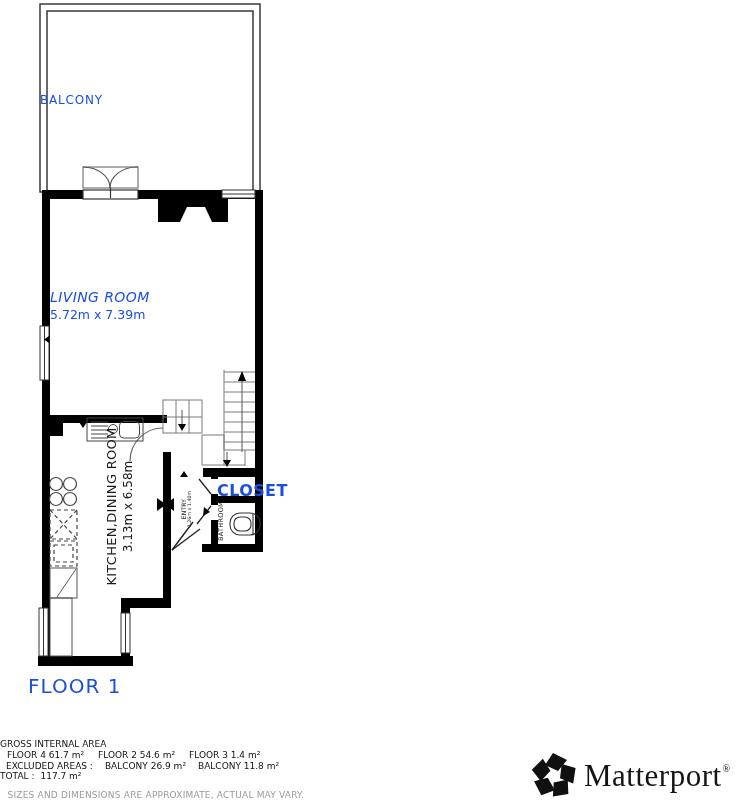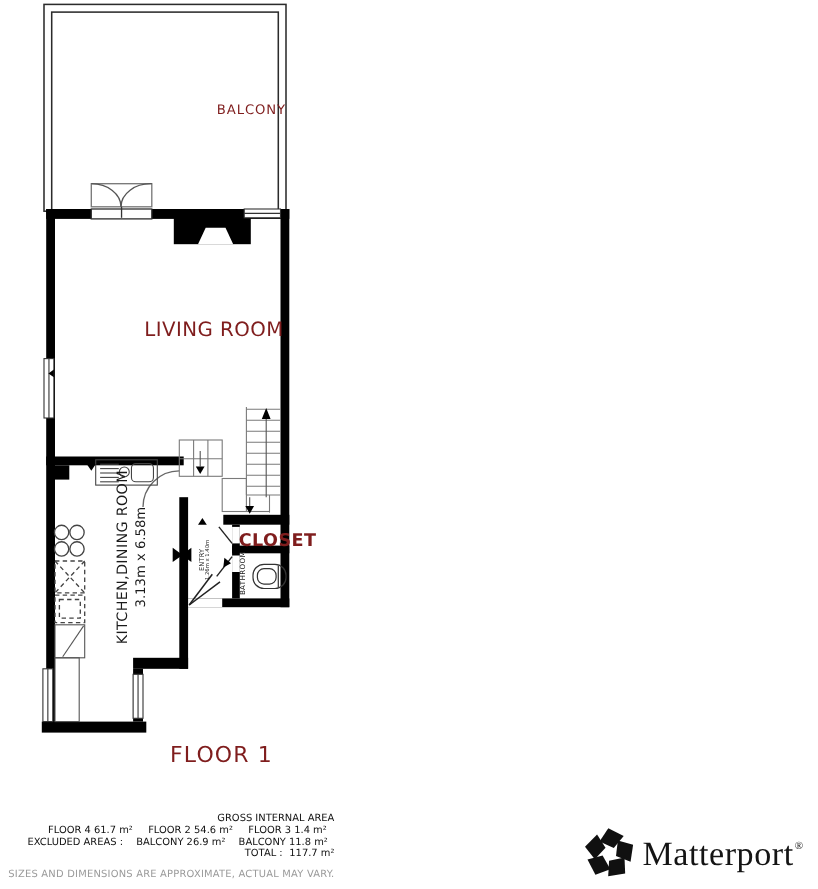--- a/index.html
+++ b/index.html
@@ -2,35 +2,35 @@
 <html><head>
 <meta charset="utf-8">
 <style>
   html,body{margin:0;padding:0;}
   body{
     width:744px;height:808px;position:relative;background:#ffffff;
     font-family:"DejaVu Sans","Liberation Sans",sans-serif;color:#1a1a1a;
     overflow:hidden;
   }
   #plan-svg{position:absolute;left:0;top:0;}
-  .lbl{position:absolute;text-align:right;color:#7f1d1d;}
-  .room-name{font-size:18px;letter-spacing:.4px;}
+  .lbl{position:absolute;text-align:left;color:#1d4ed8;}
+  .room-name{font-size:14px;letter-spacing:.4px;font-style:italic;}
   .room-dim{font-size:12.5px;margin-top:2px;}
   .rot-wrap{position:absolute;overflow:visible;}
   .rot-inner{transform-origin:0 0;transform:rotate(-90deg) translateX(-100%);
     display:flex;flex-direction:column;justify-content:center;align-items:center;height:100%;width:100%;}
   .balcony-lbl{font-size:12px;letter-spacing:.8px;}
   .closet-lbl{font-size:16px;letter-spacing:.4px;font-weight:bold;}
   .bath-lbl{font-size:6.5px;letter-spacing:.3px;}
   .entry-name{font-size:6px;letter-spacing:.2px;}
   .entry-dim{font-size:4.8px;}
   .kitchen-name{font-size:13px;letter-spacing:.3px;white-space:nowrap;}
   .kitchen-dim{font-size:12px;margin-top:2px;white-space:nowrap;}
   .floor-lbl{font-size:20px;letter-spacing:1px;}
-  .footer{position:absolute;left:0;top:739px;width:304px;text-align:right;
+  .footer{position:absolute;left:0;top:739px;width:304px;text-align:left;
     font-size:9px;line-height:10.8px;color:#111;}
   .footer .seg{display:inline-block;margin:0 7px;}
   .footer .seg2{display:inline-block;margin:0 6px;}
   .disclaimer{position:absolute;left:0;top:790px;width:304px;text-align:right;
     font-size:9px;color:#9a9a9a;letter-spacing:.2px;}
   .brand{position:absolute;left:528px;top:752px;display:flex;align-items:center;}
   .brand-word{font-family:"Liberation Serif","DejaVu Serif",serif;font-size:31px;color:#141414;
     margin-left:4px;letter-spacing:.5px;}
   .brand-reg{font-size:10px;vertical-align:14px;margin-left:1px;}
 </style>
@@ -185,20 +185,21 @@
     <polygon points="79,422 87,422 83,428"></polygon>
     <polygon points="78,657 86,657 82,663"></polygon>
     <polygon points="180,477 188,477 184,471"></polygon>
   </g>
 </svg>
 
 <div class="lbl balcony-lbl" style="left:40px;top:93px;width:220px;">BALCONY</div>
 
 <div class="lbl" style="left:50px;top:289px;width:208px;">
   <div class="room-name">LIVING ROOM</div>
+  <div class="room-dim">5.72m x 7.39m</div>
 </div>
 
 <div class="rot-wrap" style="left:100px;top:424px;width:38px;height:165px;">
   <div class="rot-inner" style="width:165px;height:38px;">
     <div class="kitchen-name">KITCHEN,DINING ROOM</div>
     <div class="kitchen-dim">3.13m x 6.58m</div>
   </div>
 </div>
 
 <div class="rot-wrap" style="left:177px;top:483px;width:17px;height:52px;">

